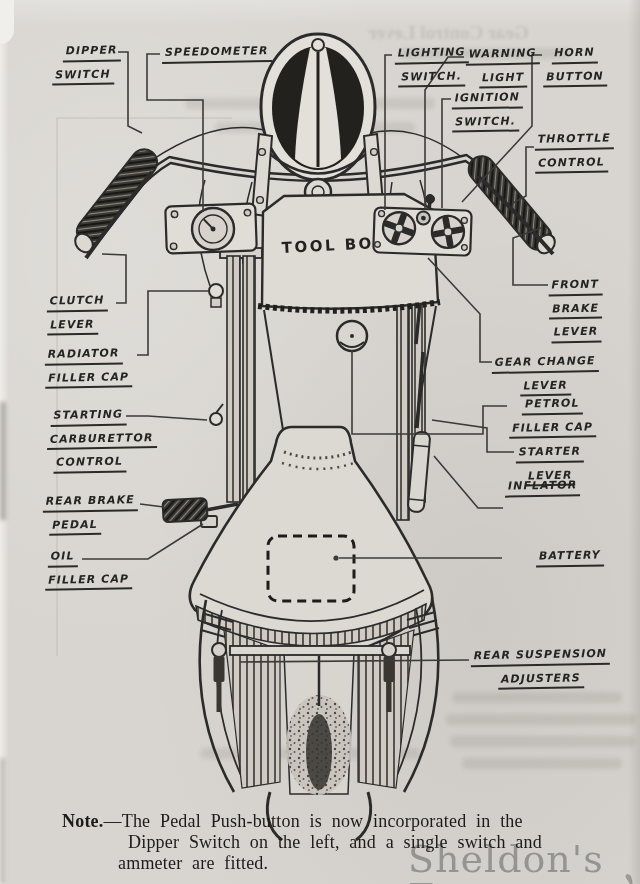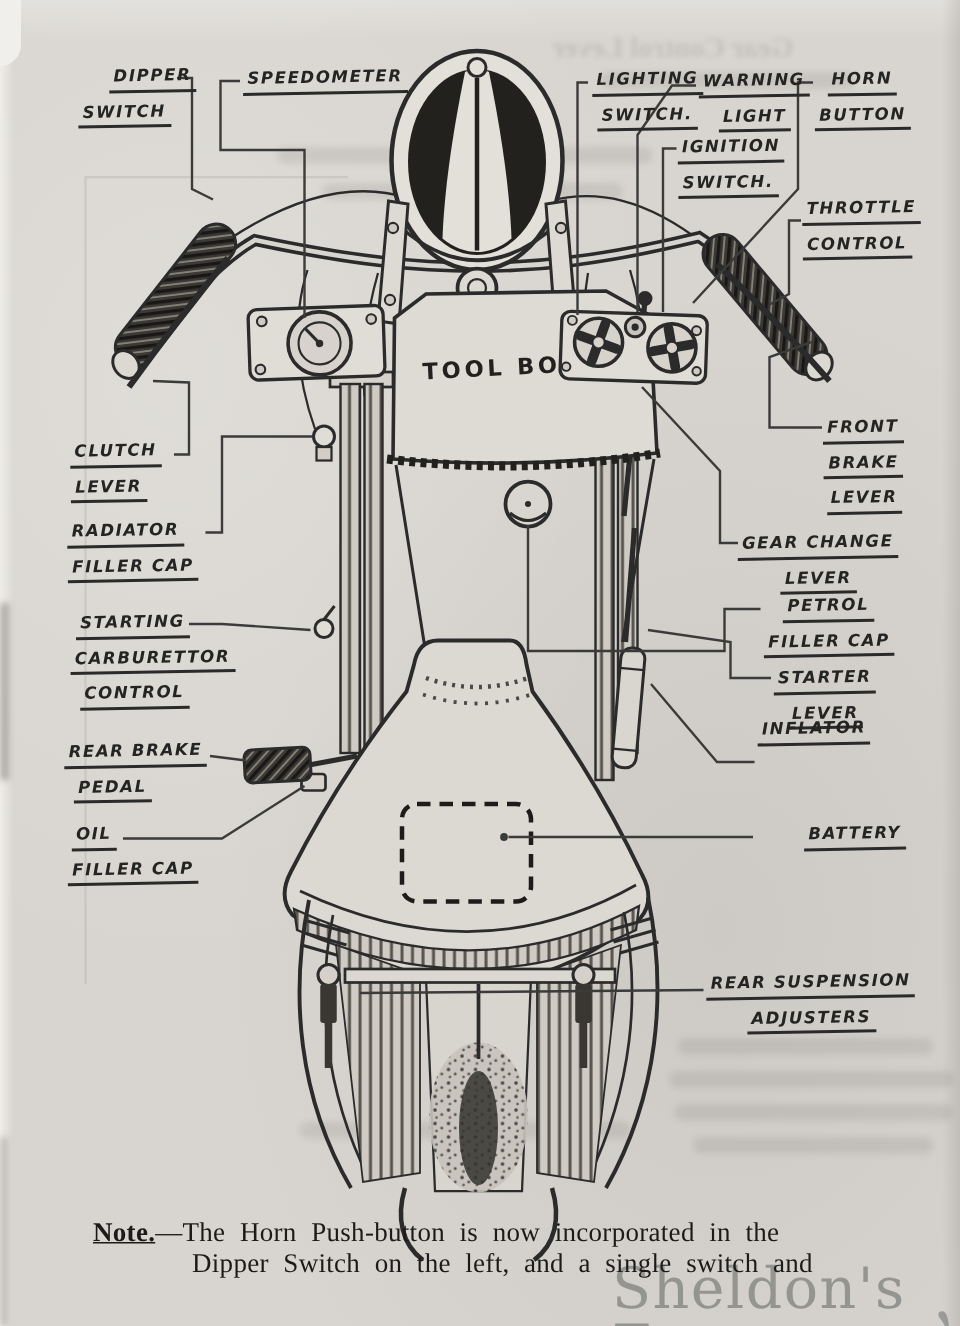--- a/index.html
+++ b/index.html
@@ -27,21 +27,21 @@
   .lbl{position:absolute;display:flex;flex-direction:column;align-items:flex-start;
        transform:rotate(-1deg);color:#242422;}
   .lbl.c{align-items:center;}
   .lbl .ln{display:inline-block;font:italic 700 11px/1.15 "DejaVu Sans",sans-serif;
        letter-spacing:1.1px;text-transform:uppercase;white-space:nowrap;
        border-bottom:2px solid #2a2a28;padding:0 3px 2px 3px;margin-bottom:7px;}
 
   
   .note-line{position:absolute;font:400 18px/1 "Liberation Serif",serif;color:#1c1b19;
        letter-spacing:.2px;word-spacing:5px;white-space:nowrap;}
-  .note-line b{font-weight:700;text-decoration:underline;}
+  .note-line b{font-weight:700;}
 
   
   .watermark{position:absolute;left:408px;top:840px;display:flex;align-items:flex-end;
        color:#8f8f8d;opacity:.92;}
   .watermark .wm-text{font:400 38px/1 "DejaVu Serif",serif;letter-spacing:1px;}
   .watermark svg{margin-left:2px;}
 
   svg.art{position:absolute;left:0;top:0;}
   svg.art *{vector-effect:none;}
 </style>
@@ -279,21 +279,21 @@
       <path d="M352,350 L352,434 L483,434 L483,406 L507,406"></path>
       <path d="M514,452 L487,452 L487,428 L432,420"></path>
       <path d="M503,508 L478,508 L434,456"></path>
       <path d="M339,558 L502,558"></path>
       <circle cx="336" cy="558" r="2.6" fill="#3b3b3a" stroke="none"></circle>
       <path d="M469,660 L240,662"></path>
     </g>
   </svg>
 
   <div class="lbl" style="left:52px;top:45px;">
-    <span class="ln" style="margin-left:21px;font-style:italic;">Dipper</span>
+    <span class="ln" style="margin-left:11px;font-style:italic;">Dipper</span>
     <span class="ln">Switch</span>
   </div>
   <div class="lbl" style="left:162px;top:46px;">
     <span class="ln">Speedometer</span>
   </div>
   <div class="lbl" style="left:395px;top:47px;">
     <span class="ln">Lighting</span>
     <span class="ln" style="margin-left:3px;">Switch.</span>
   </div>
   <div class="lbl c" style="left:466px;top:48px;">
@@ -363,21 +363,22 @@
 
   <div class="watermark">
     <span class="wm-text">Sheldon's Emu</span>
     <svg width="38" height="50" viewBox="0 0 38 50">
       <path fill="#979795" d="M24,46 C15,46 9,40 9,32 C9,25 13,20 19,19 C18,15 15,11 12,7 C10,4 11,1.5 13,0.8 C16,0 18,1.8 19,4.5 C20,7.5 21,11 21,15 L21,19 C28,20 32,25 32,32 C32,40 30,44 24,46 Z"></path>
       <path stroke="#979795" stroke-width="2" fill="none" d="M17,45 L15,50 M23,45 L24,50"></path>
       <circle cx="14" cy="3.5" r="2.4" fill="#979795"></circle>
     </svg>
   </div>
 
-  <div class="note-line" style="left:62px;top:812px;"><b>Note.</b><span>—The Horn Push-button is now incorporated in the</span></div>
+  <div class="note-line" style="left:62px;top:812px;"><b>Note.</b><span>—The Pedal Push-button is now incorporated in the</span></div>
   <div class="note-line" style="left:128px;top:833px;">Dipper Switch on the left, and a single switch and</div>
+  <div class="note-line" style="left:118px;top:854px;">ammeter are fitted.</div>
 
   <div class="edge edge-left"></div>
   <div class="edge corner-tear"></div>
   <div class="edge edge-dark1"></div>
   <div class="edge edge-dark2"></div>
   <div class="edge edge-right"></div>
 </div>
 
 </body></html>

